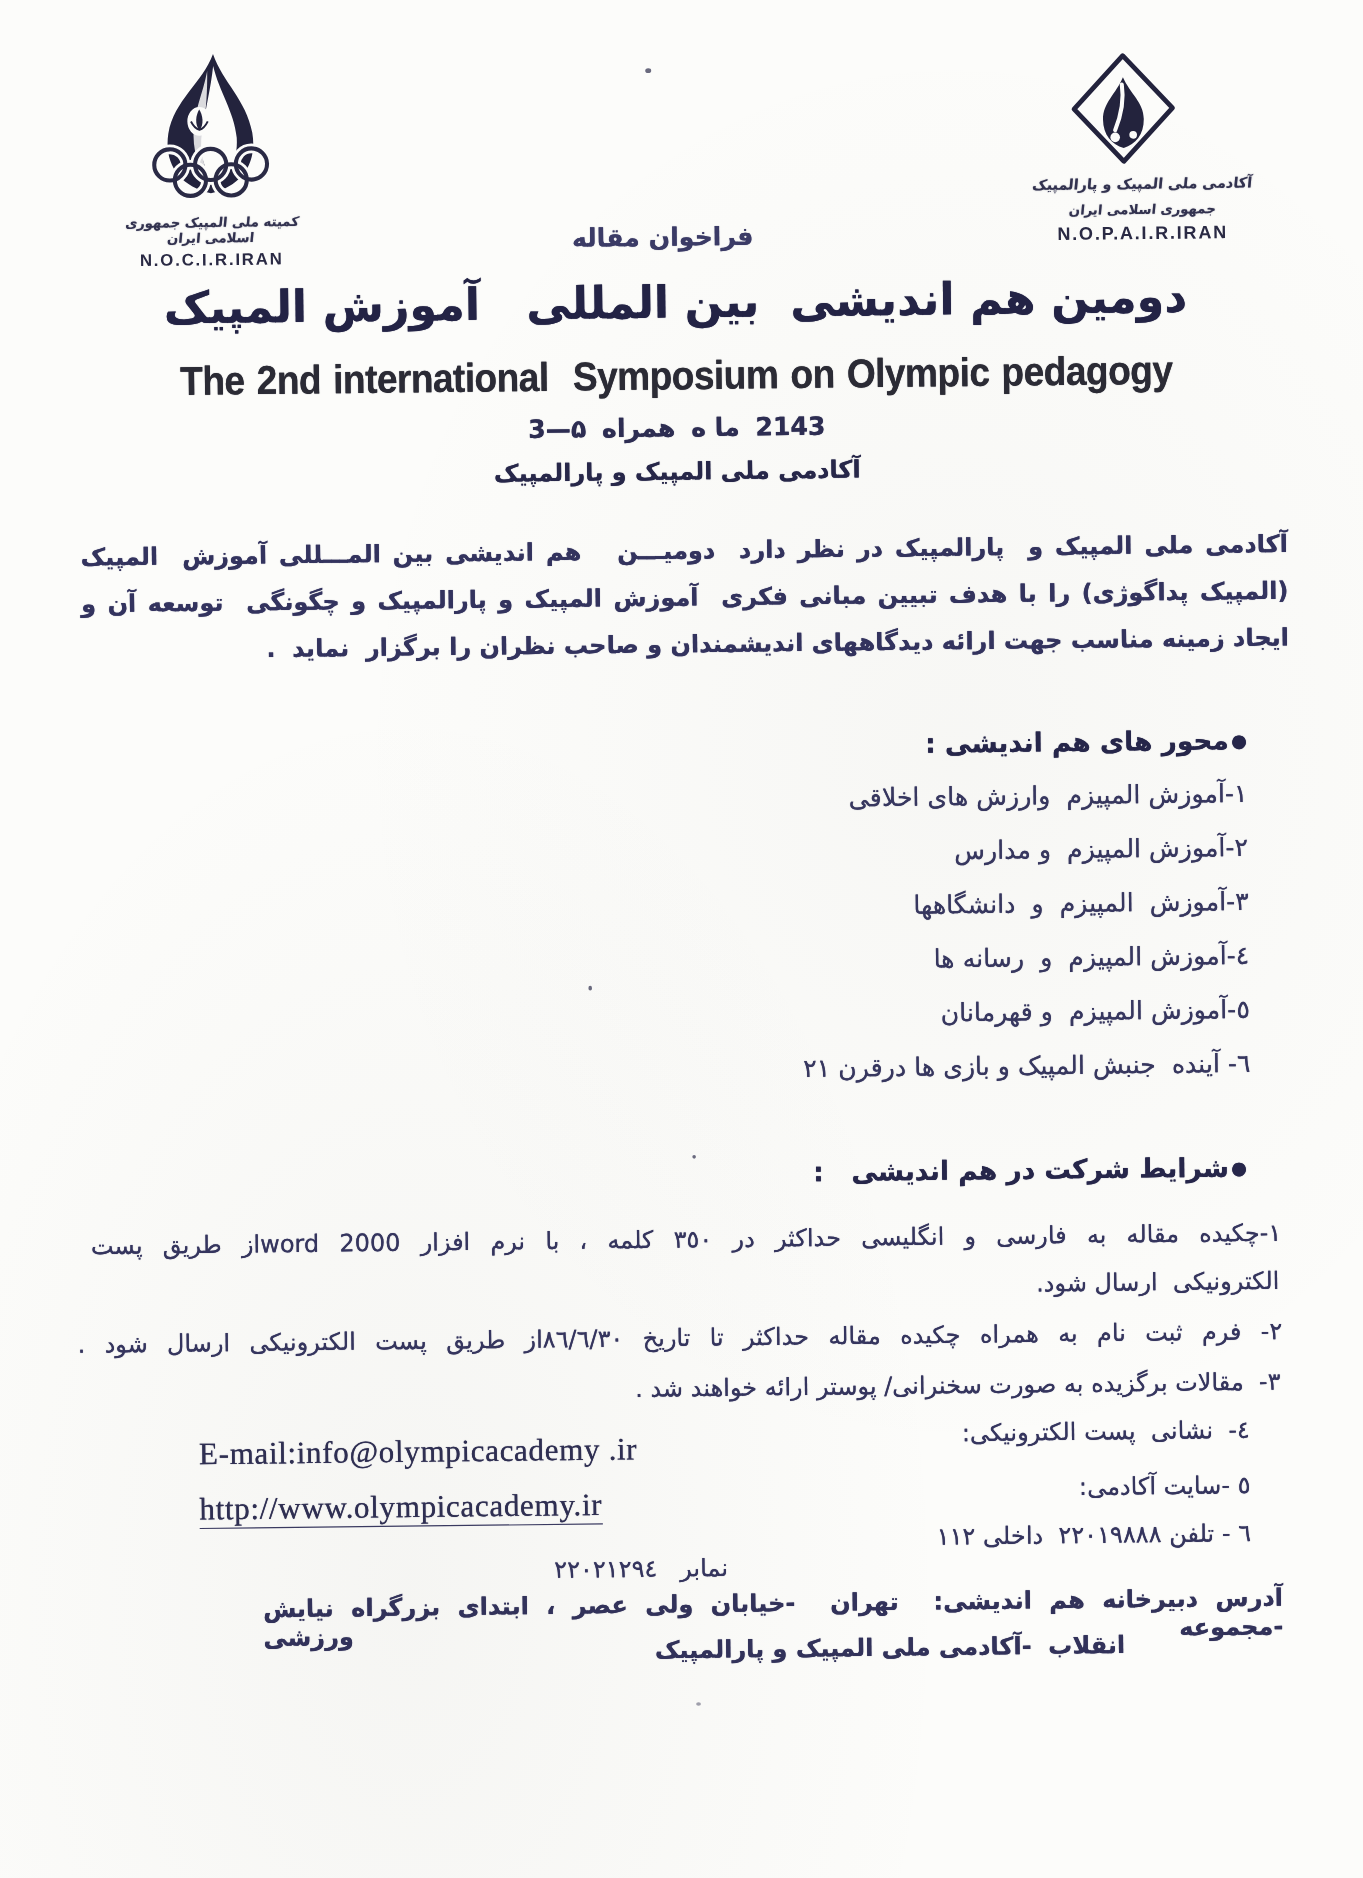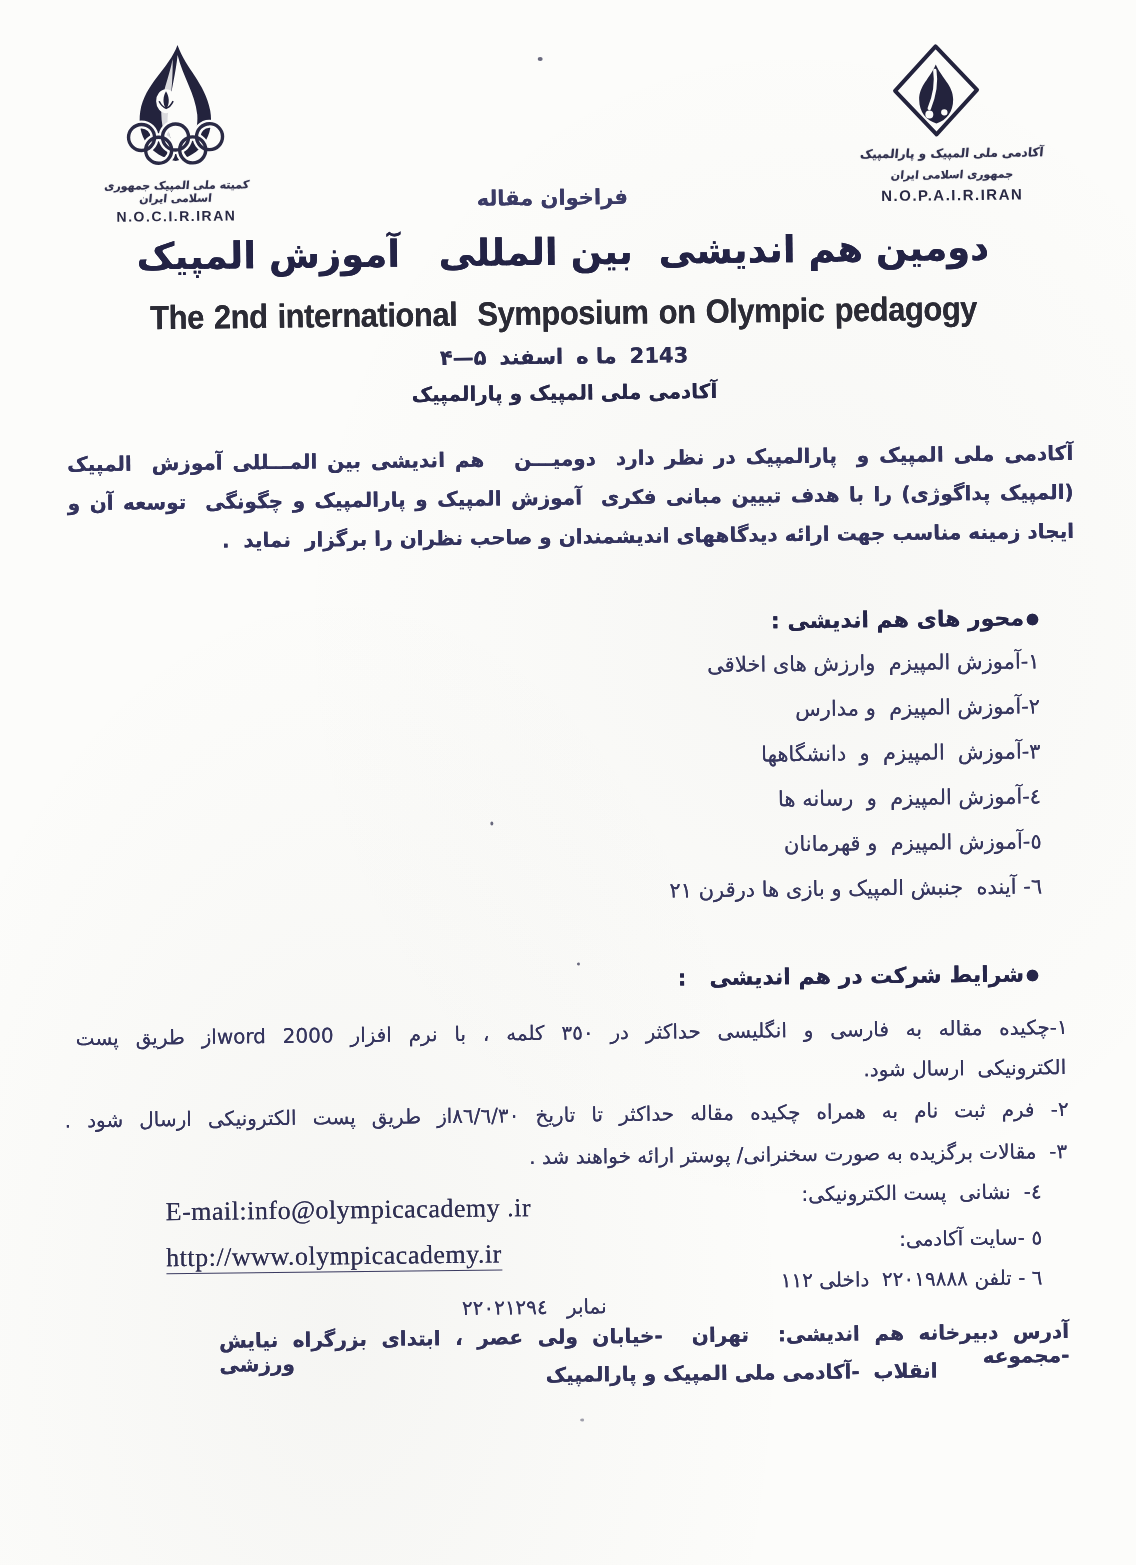--- a/index.html
+++ b/index.html
@@ -116,22 +116,22 @@
   <div class="abs center call-papers t soft" style="top:185px;transform:translateX(-10px);">فراخوان مقاله</div>
 
   <div class="abs center title-fa t rtl soft" style="top:230px;">دومین هم اندیشی  بین المللی   آموزش المپیک</div>
 
   <div class="abs center" style="top:295px;">
     <span class="title-en t soft" style="display:inline-block;">The 2nd international  Symposium on Olympic pedagogy</span>
   </div>
 
   <div class="abs center" style="top:344px;">
     <div class="date-row soft" style="display:inline-flex;">
-      <span class="t">۴—۵</span>
-      <span class="t">اسفند</span>
+      <span class="t">3—۵</span>
+      <span class="t">همراه</span>
       <span class="t">ما ه</span>
       <span class="t">2143</span>
     </div>
   </div>
 
   <div class="abs center subtitle-fa t rtl soft" style="top:380px;">آکادمی ملی المپیک و پارالمپیک</div>
 
   <div class="abs" style="left:70px;top:443px;width:1006px;">
     <div class="para-line justify-full t soft" style="margin-bottom:9px;">آکادمی ملی المپیک و  پارالمپیک در نظر دارد  دومیـــن   هم اندیشی بین المـــللی آموزش  المپیک</div>
     <div class="para-line justify-full t soft" style="margin-bottom:9px;">(المپیک پداگوژی) را با هدف تبیین مبانی فکری  آموزش المپیک و پارالمپیک و چگونگی  توسعه آن و</div>

